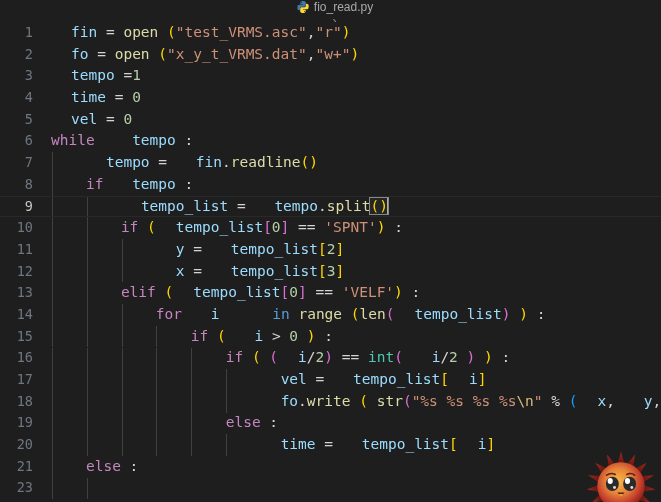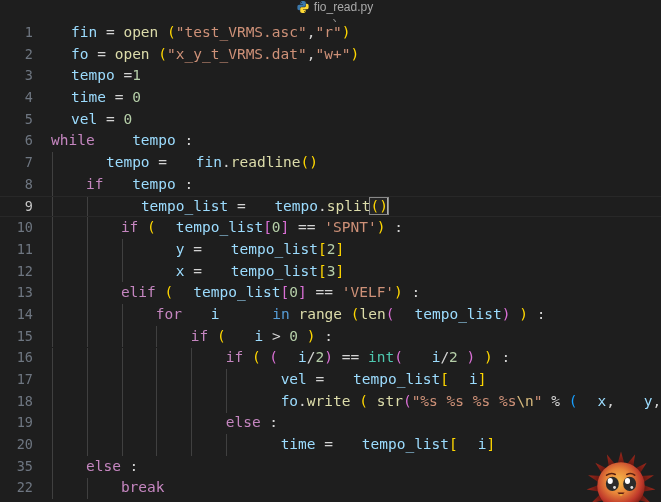--- a/index.html
+++ b/index.html
@@ -234,22 +234,21 @@
       <div class="line"><div class="gutter">11</div><div class="content"><span class="tk-op"> </span><span class="tk-op"> </span><span class="tk-op"> </span><span class="tk-op"> </span><span class="tk-op"> </span><span class="tk-op"> </span><span class="tk-op"> </span><span class="tk-op"> </span><span class="tk-op"> </span><span class="tk-op"> </span><span class="tk-op"> </span><span class="tk-op"> </span><span class="tk-var">y</span><span class="tk-op"> </span><span class="tk-op">=</span><span class="tk-op"> </span><span class="tk-var">tempo_list</span><span class="tk-p1">[</span><span class="tk-num">2</span><span class="tk-p1">]</span></div></div>
       <div class="line"><div class="gutter">12</div><div class="content"><span class="tk-op"> </span><span class="tk-op"> </span><span class="tk-op"> </span><span class="tk-op"> </span><span class="tk-op"> </span><span class="tk-op"> </span><span class="tk-op"> </span><span class="tk-op"> </span><span class="tk-op"> </span><span class="tk-op"> </span><span class="tk-op"> </span><span class="tk-op"> </span><span class="tk-var">x</span><span class="tk-op"> </span><span class="tk-op">=</span><span class="tk-op"> </span><span class="tk-var">tempo_list</span><span class="tk-p1">[</span><span class="tk-num">3</span><span class="tk-p1">]</span></div></div>
       <div class="line"><div class="gutter">13</div><div class="content"><span class="tk-op"> </span><span class="tk-op"> </span><span class="tk-op"> </span><span class="tk-op"> </span><span class="tk-op"> </span><span class="tk-op"> </span><span class="tk-op"> </span><span class="tk-op"> </span><span class="tk-kw">elif</span><span class="tk-op"> </span><span class="tk-p1">(</span><span class="tk-var">tempo_list</span><span class="tk-p2">[</span><span class="tk-num">0</span><span class="tk-p2">]</span><span class="tk-op"> </span><span class="tk-op">=</span><span class="tk-op">=</span><span class="tk-op"> </span><span class="tk-str">'VELF'</span><span class="tk-p1">)</span><span class="tk-op"> </span><span class="tk-op">:</span></div></div>
       <div class="line"><div class="gutter">14</div><div class="content"><span class="tk-op"> </span><span class="tk-op"> </span><span class="tk-op"> </span><span class="tk-op"> </span><span class="tk-op"> </span><span class="tk-op"> </span><span class="tk-op"> </span><span class="tk-op"> </span><span class="tk-op"> </span><span class="tk-op"> </span><span class="tk-op"> </span><span class="tk-op"> </span><span class="tk-kw">for</span><span class="tk-op"> </span><span class="tk-var">i</span><span class="tk-op"> </span><span class="tk-kw2">in</span><span class="tk-op"> </span><span class="tk-fn">range</span><span class="tk-op"> </span><span class="tk-p1">(</span><span class="tk-fn">len</span><span class="tk-p2">(</span><span class="tk-var">tempo_list</span><span class="tk-p2">)</span><span class="tk-op"> </span><span class="tk-p1">)</span><span class="tk-op"> </span><span class="tk-op">:</span></div></div>
       <div class="line"><div class="gutter">15</div><div class="content"><span class="tk-op"> </span><span class="tk-op"> </span><span class="tk-op"> </span><span class="tk-op"> </span><span class="tk-op"> </span><span class="tk-op"> </span><span class="tk-op"> </span><span class="tk-op"> </span><span class="tk-op"> </span><span class="tk-op"> </span><span class="tk-op"> </span><span class="tk-op"> </span><span class="tk-op"> </span><span class="tk-op"> </span><span class="tk-op"> </span><span class="tk-op"> </span><span class="tk-kw">if</span><span class="tk-op"> </span><span class="tk-p1">(</span><span class="tk-op"> </span><span class="tk-var">i</span><span class="tk-op"> </span><span class="tk-op">&gt;</span><span class="tk-op"> </span><span class="tk-num">0</span><span class="tk-op"> </span><span class="tk-p1">)</span><span class="tk-op"> </span><span class="tk-op">:</span></div></div>
       <div class="line"><div class="gutter">16</div><div class="content"><span class="tk-op"> </span><span class="tk-op"> </span><span class="tk-op"> </span><span class="tk-op"> </span><span class="tk-op"> </span><span class="tk-op"> </span><span class="tk-op"> </span><span class="tk-op"> </span><span class="tk-op"> </span><span class="tk-op"> </span><span class="tk-op"> </span><span class="tk-op"> </span><span class="tk-op"> </span><span class="tk-op"> </span><span class="tk-op"> </span><span class="tk-op"> </span><span class="tk-op"> </span><span class="tk-op"> </span><span class="tk-op"> </span><span class="tk-op"> </span><span class="tk-kw">if</span><span class="tk-op"> </span><span class="tk-p1">(</span><span class="tk-op"> </span><span class="tk-p2">(</span><span class="tk-var">i</span><span class="tk-op">/</span><span class="tk-num">2</span><span class="tk-p2">)</span><span class="tk-op"> </span><span class="tk-op">=</span><span class="tk-op">=</span><span class="tk-op"> </span><span class="tk-type">int</span><span class="tk-p2">(</span><span class="tk-op"> </span><span class="tk-var">i</span><span class="tk-op">/</span><span class="tk-num">2</span><span class="tk-op"> </span><span class="tk-p2">)</span><span class="tk-op"> </span><span class="tk-p1">)</span><span class="tk-op"> </span><span class="tk-op">:</span></div></div>
       <div class="line"><div class="gutter">17</div><div class="content"><span class="tk-op"> </span><span class="tk-op"> </span><span class="tk-op"> </span><span class="tk-op"> </span><span class="tk-op"> </span><span class="tk-op"> </span><span class="tk-op"> </span><span class="tk-op"> </span><span class="tk-op"> </span><span class="tk-op"> </span><span class="tk-op"> </span><span class="tk-op"> </span><span class="tk-op"> </span><span class="tk-op"> </span><span class="tk-op"> </span><span class="tk-op"> </span><span class="tk-op"> </span><span class="tk-op"> </span><span class="tk-op"> </span><span class="tk-op"> </span><span class="tk-op"> </span><span class="tk-op"> </span><span class="tk-op"> </span><span class="tk-op"> </span><span class="tk-var">vel</span><span class="tk-op"> </span><span class="tk-op">=</span><span class="tk-op"> </span><span class="tk-var">tempo_list</span><span class="tk-p1">[</span><span class="tk-var">i</span><span class="tk-p1">]</span></div></div>
       <div class="line"><div class="gutter">18</div><div class="content"><span class="tk-op"> </span><span class="tk-op"> </span><span class="tk-op"> </span><span class="tk-op"> </span><span class="tk-op"> </span><span class="tk-op"> </span><span class="tk-op"> </span><span class="tk-op"> </span><span class="tk-op"> </span><span class="tk-op"> </span><span class="tk-op"> </span><span class="tk-op"> </span><span class="tk-op"> </span><span class="tk-op"> </span><span class="tk-op"> </span><span class="tk-op"> </span><span class="tk-op"> </span><span class="tk-op"> </span><span class="tk-op"> </span><span class="tk-op"> </span><span class="tk-op"> </span><span class="tk-op"> </span><span class="tk-op"> </span><span class="tk-op"> </span><span class="tk-var">fo</span><span class="tk-op">.</span><span class="tk-fn">write</span><span class="tk-op"> </span><span class="tk-p1">(</span><span class="tk-op"> </span><span class="tk-fn">str</span><span class="tk-p2">(</span><span class="tk-str">"%s %s %s %s<span class="tk-esc">\n</span>"</span><span class="tk-op"> </span><span class="tk-op">%</span><span class="tk-op"> </span><span class="tk-p3">(</span><span class="tk-var">x</span><span class="tk-op">,</span><span class="tk-op"> </span><span class="tk-var">y</span><span class="tk-op">,</span><span class="tk-op"> </span><span class="tk-var">time</span><span class="tk-op">,</span><span class="tk-op"> </span></div></div>
       <div class="line"><div class="gutter">19</div><div class="content"><span class="tk-op"> </span><span class="tk-op"> </span><span class="tk-op"> </span><span class="tk-op"> </span><span class="tk-op"> </span><span class="tk-op"> </span><span class="tk-op"> </span><span class="tk-op"> </span><span class="tk-op"> </span><span class="tk-op"> </span><span class="tk-op"> </span><span class="tk-op"> </span><span class="tk-op"> </span><span class="tk-op"> </span><span class="tk-op"> </span><span class="tk-op"> </span><span class="tk-op"> </span><span class="tk-op"> </span><span class="tk-op"> </span><span class="tk-op"> </span><span class="tk-kw">else</span><span class="tk-op"> </span><span class="tk-op">:</span></div></div>
       <div class="line"><div class="gutter">20</div><div class="content"><span class="tk-op"> </span><span class="tk-op"> </span><span class="tk-op"> </span><span class="tk-op"> </span><span class="tk-op"> </span><span class="tk-op"> </span><span class="tk-op"> </span><span class="tk-op"> </span><span class="tk-op"> </span><span class="tk-op"> </span><span class="tk-op"> </span><span class="tk-op"> </span><span class="tk-op"> </span><span class="tk-op"> </span><span class="tk-op"> </span><span class="tk-op"> </span><span class="tk-op"> </span><span class="tk-op"> </span><span class="tk-op"> </span><span class="tk-op"> </span><span class="tk-op"> </span><span class="tk-op"> </span><span class="tk-op"> </span><span class="tk-op"> </span><span class="tk-var">time</span><span class="tk-op"> </span><span class="tk-op">=</span><span class="tk-op"> </span><span class="tk-var">tempo_list</span><span class="tk-p1">[</span><span class="tk-var">i</span><span class="tk-p1">]</span></div></div>
-      <div class="line"><div class="gutter">35</div><div class="content"><span class="tk-op"> </span><span class="tk-op"> </span><span class="tk-op"> </span><span class="tk-op"> </span><span class="tk-kw">else</span><span class="tk-op"> </span><span class="tk-op">:</span></div></div>
-      <div class="line"><div class="gutter">22</div><div class="content"><span class="tk-op"> </span><span class="tk-op"> </span><span class="tk-op"> </span><span class="tk-op"> </span><span class="tk-op"> </span><span class="tk-op"> </span><span class="tk-op"> </span><span class="tk-op"> </span><span class="tk-kw">break</span></div></div>
+      <div class="line"><div class="gutter">21</div><div class="content"><span class="tk-op"> </span><span class="tk-op"> </span><span class="tk-op"> </span><span class="tk-op"> </span><span class="tk-kw">else</span><span class="tk-op"> </span><span class="tk-op">:</span></div></div>
       <div class="line"><div class="gutter">23</div><div class="content">&nbsp;</div></div>
     </div>
 
   <svg id="sun-sticker" viewBox="0 0 100 100">
     <defs>
       <radialGradient id="faceGrad" cx="45%" cy="40%" r="62%">
         <stop offset="0%" stop-color="#f5b949"></stop>
         <stop offset="42%" stop-color="#e8863a"></stop>
         <stop offset="78%" stop-color="#c0392b"></stop>
         <stop offset="100%" stop-color="#7c1d13"></stop>

